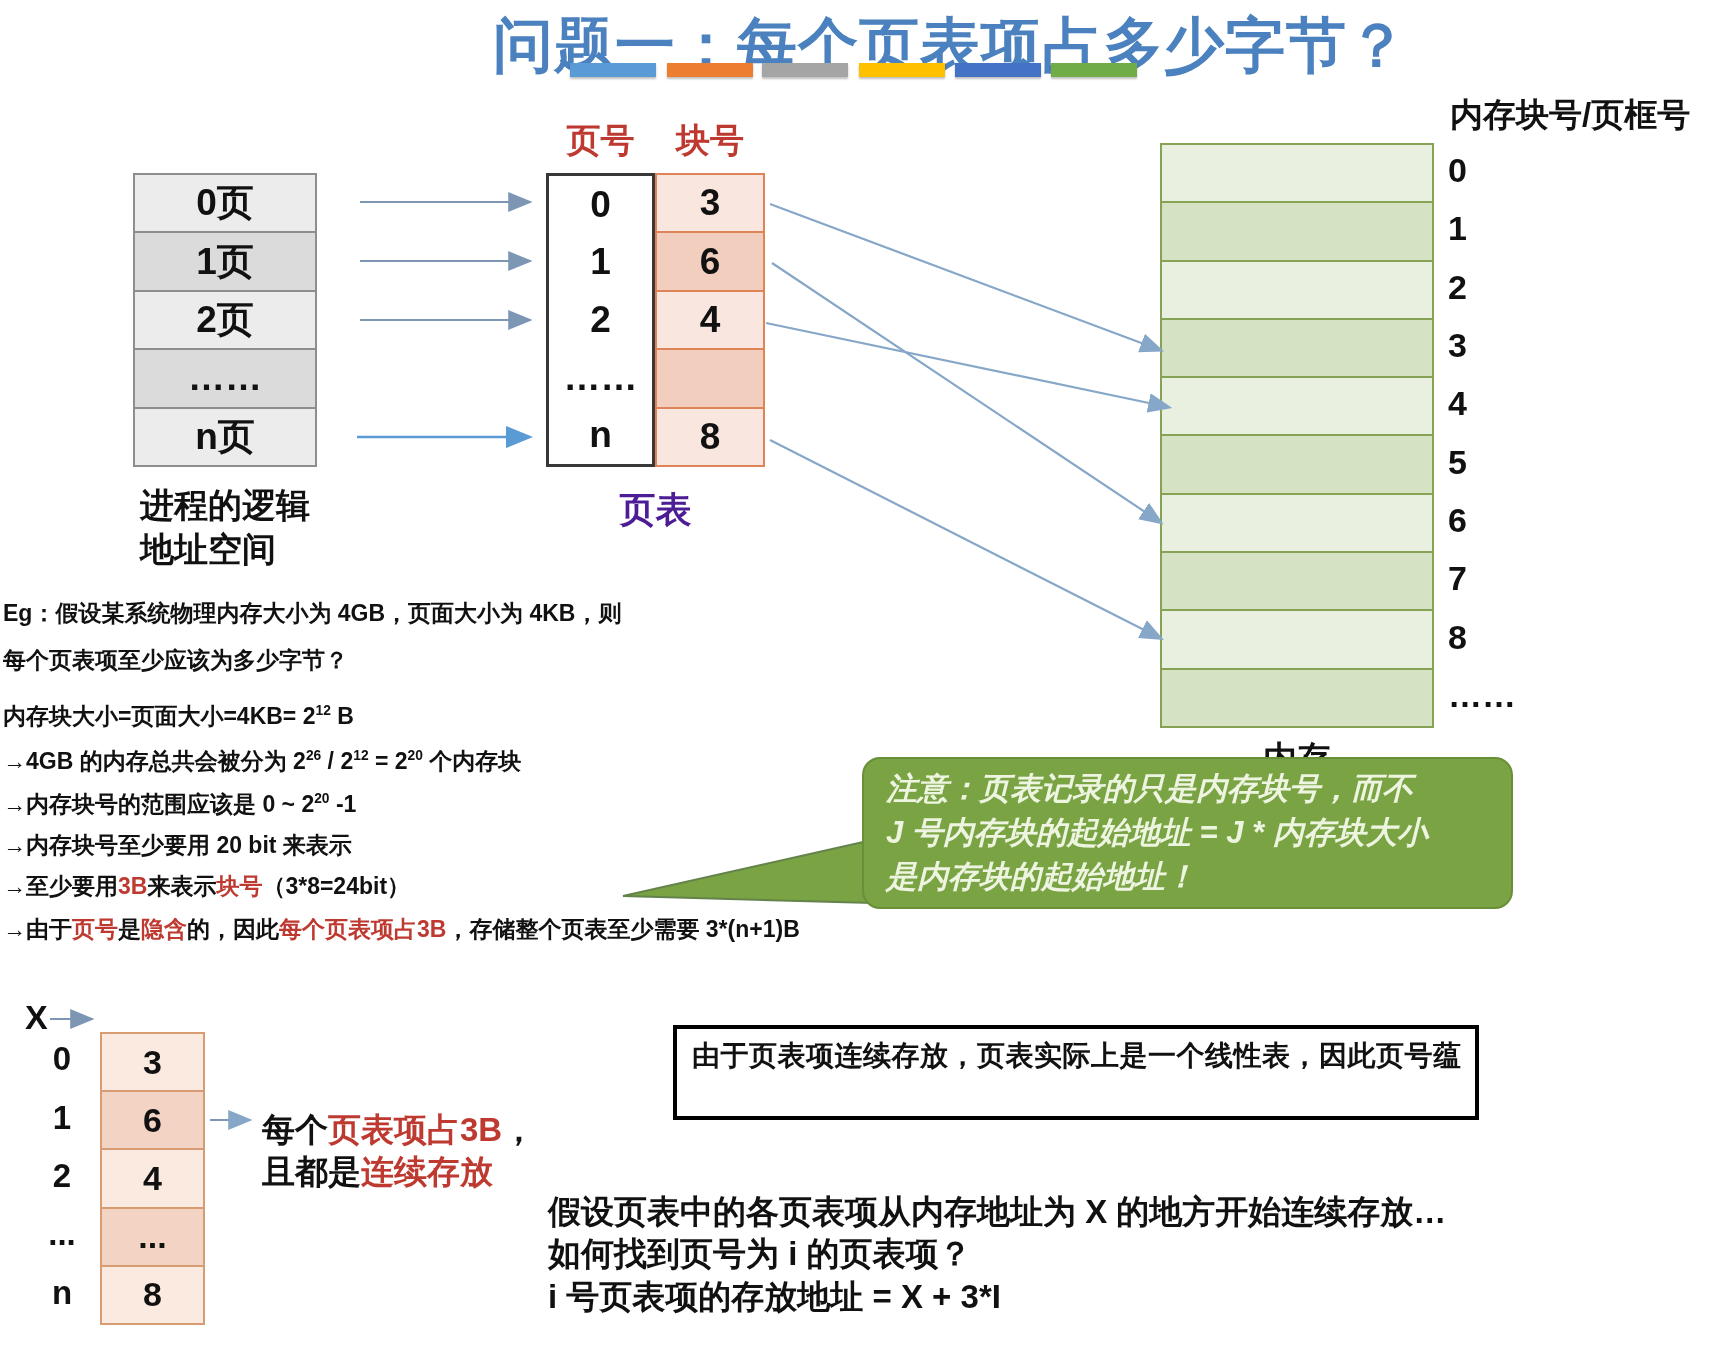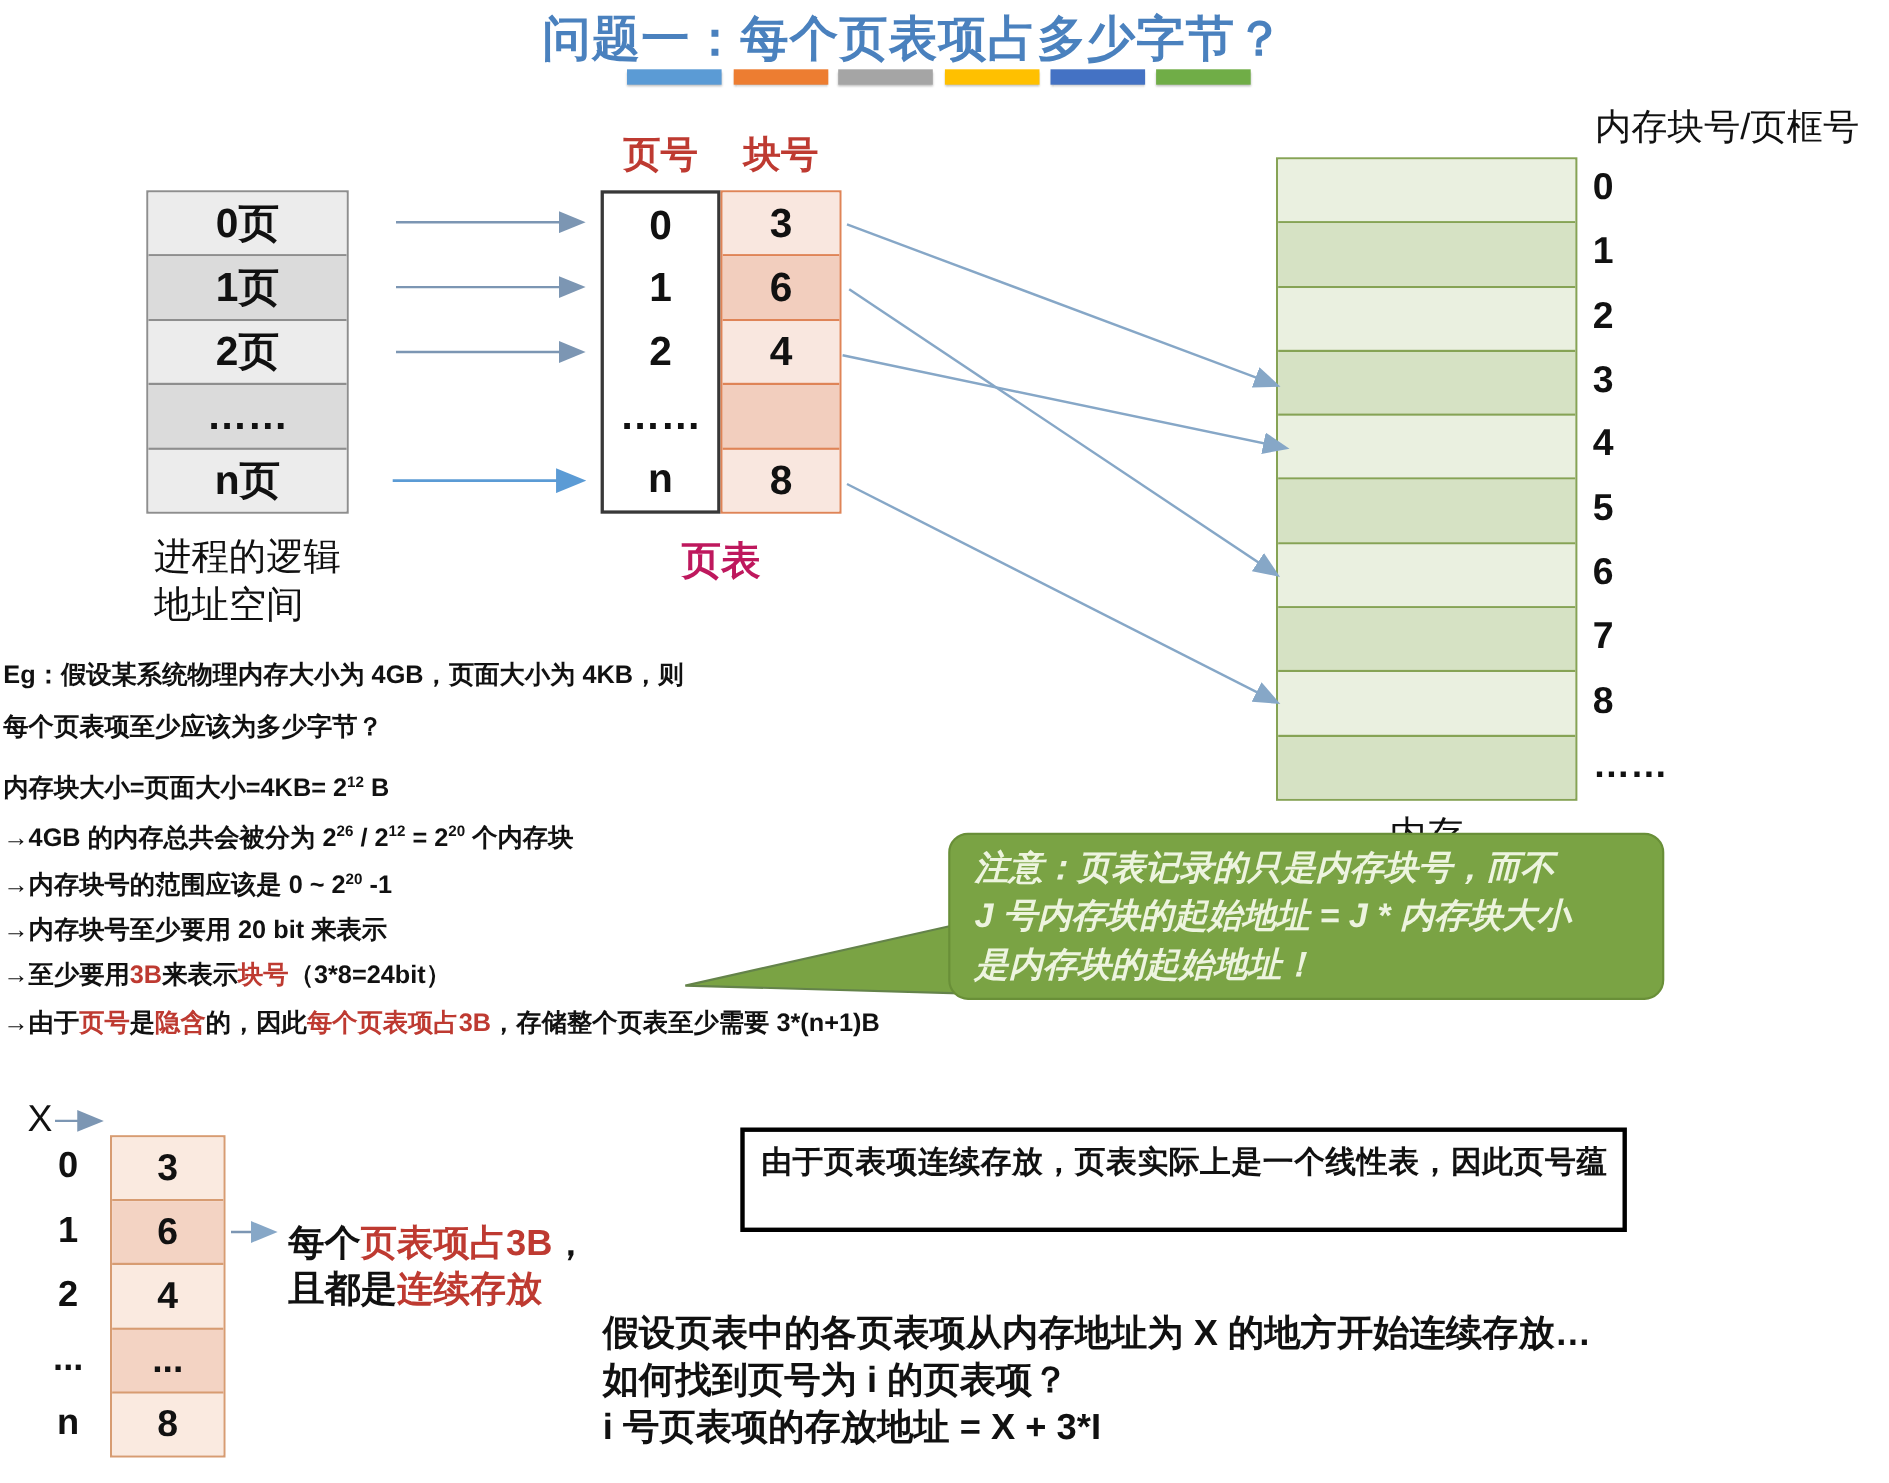--- a/index.html
+++ b/index.html
@@ -2,21 +2,21 @@
 <html><head>
 <meta charset="utf-8">
 <style>
   html,body{margin:0;padding:0;}
   body{width:1717px;height:1348px;position:relative;background:#fff;overflow:hidden;
        font-family:"Liberation Sans","DejaVu Sans",sans-serif;color:#111;}
   .abs{position:absolute;}
   .red{color:#BE3A31;}
   sup{font-size:0.6em;font-weight:700;}
   
-  .title{left:493px;top:6px;font-size:44px;font-weight:700;color:#4A81BE;letter-spacing:1px;white-space:nowrap;}
+  .title{left:493px;top:6px;font-size:60px;font-weight:700;color:#4A81BE;letter-spacing:1px;white-space:nowrap;}
   .bar{top:63px;width:86px;height:14px;box-shadow:0 2px 2px rgba(0,0,0,.25);}
   
   .coltable{display:flex;flex-direction:column;box-sizing:border-box;}
   .coltable>div{flex:1;display:flex;align-items:center;justify-content:center;
                 font-size:37px;font-weight:600;}
   
   .ltab{left:133px;top:173px;width:184px;height:294px;border:2px solid #8e8e8e;}
   .ltab>div{border-bottom:2px solid #8e8e8e;}
   .ltab>div:last-child{border-bottom:none;}
   .g-light{background:#ECECEC;} .g-dark{background:#DBDBDB;}
@@ -34,22 +34,22 @@
   .m-light{background:#EAF0E0;} .m-dark{background:#D6E2C4;}
   .mem-label{left:1448px;font-size:34px;font-weight:600;}
   
   .xtab{left:100px;top:1032px;width:105px;height:293px;border:2px solid #D79C72;}
   .xtab>div{border-bottom:2px solid #D79C72;font-size:34px;}
   .xtab>div:last-child{border-bottom:none;}
   .x-light{background:#FAEAE0;} .x-dark{background:#F3D3C3;}
   .xlab{left:45px;width:34px;text-align:center;font-size:33px;font-weight:600;}
   
   .colhead{top:118px;font-size:34px;font-weight:700;color:#BE3A31;text-align:center;}
-  .caption{font-size:34px;font-weight:400;}
-  .redcap{color:#be185d;font-weight:700;}
+  .caption{font-size:34px;font-weight:700;}
+  .redcap{color:#4c1d95;font-weight:700;}
   
   .line{left:3px;font-size:23px;font-weight:600;white-space:nowrap;}
   .note-line{left:262px;font-size:33px;font-weight:600;white-space:nowrap;}
   .bt-line{left:548px;font-size:33px;font-weight:600;white-space:nowrap;}
   
   .bubble{left:862px;top:757px;width:651px;height:152px;background:#7AA344;border:2px solid #698F38;
           border-radius:18px;z-index:6;box-sizing:border-box;padding:8px 0 0 22px;font-style:italic;}
   .bubble div{font-size:31px;font-weight:600;color:#EDF4DF;line-height:44px;white-space:nowrap;}
   
   .lbox{left:673px;top:1025px;width:806px;height:95px;border:4px solid #000;box-sizing:border-box;

